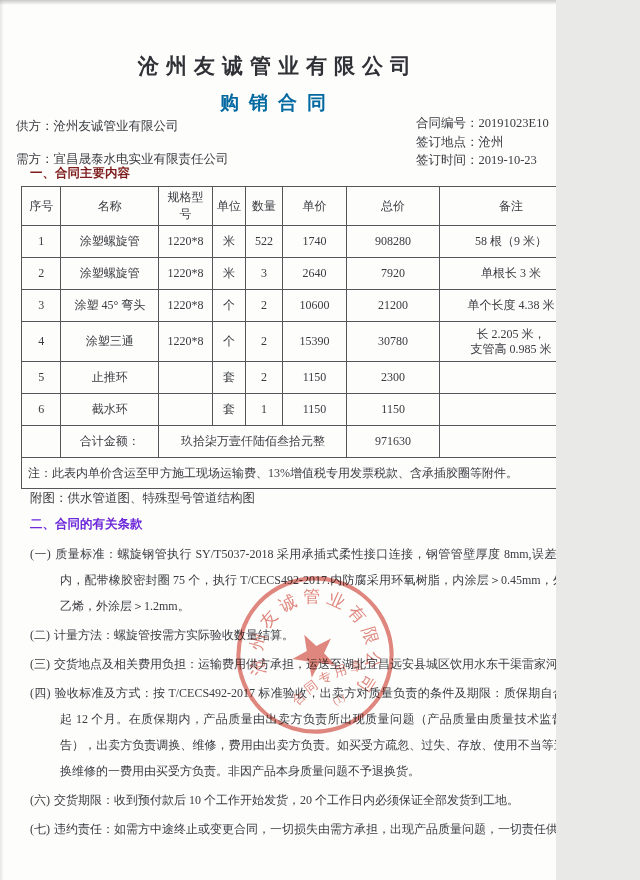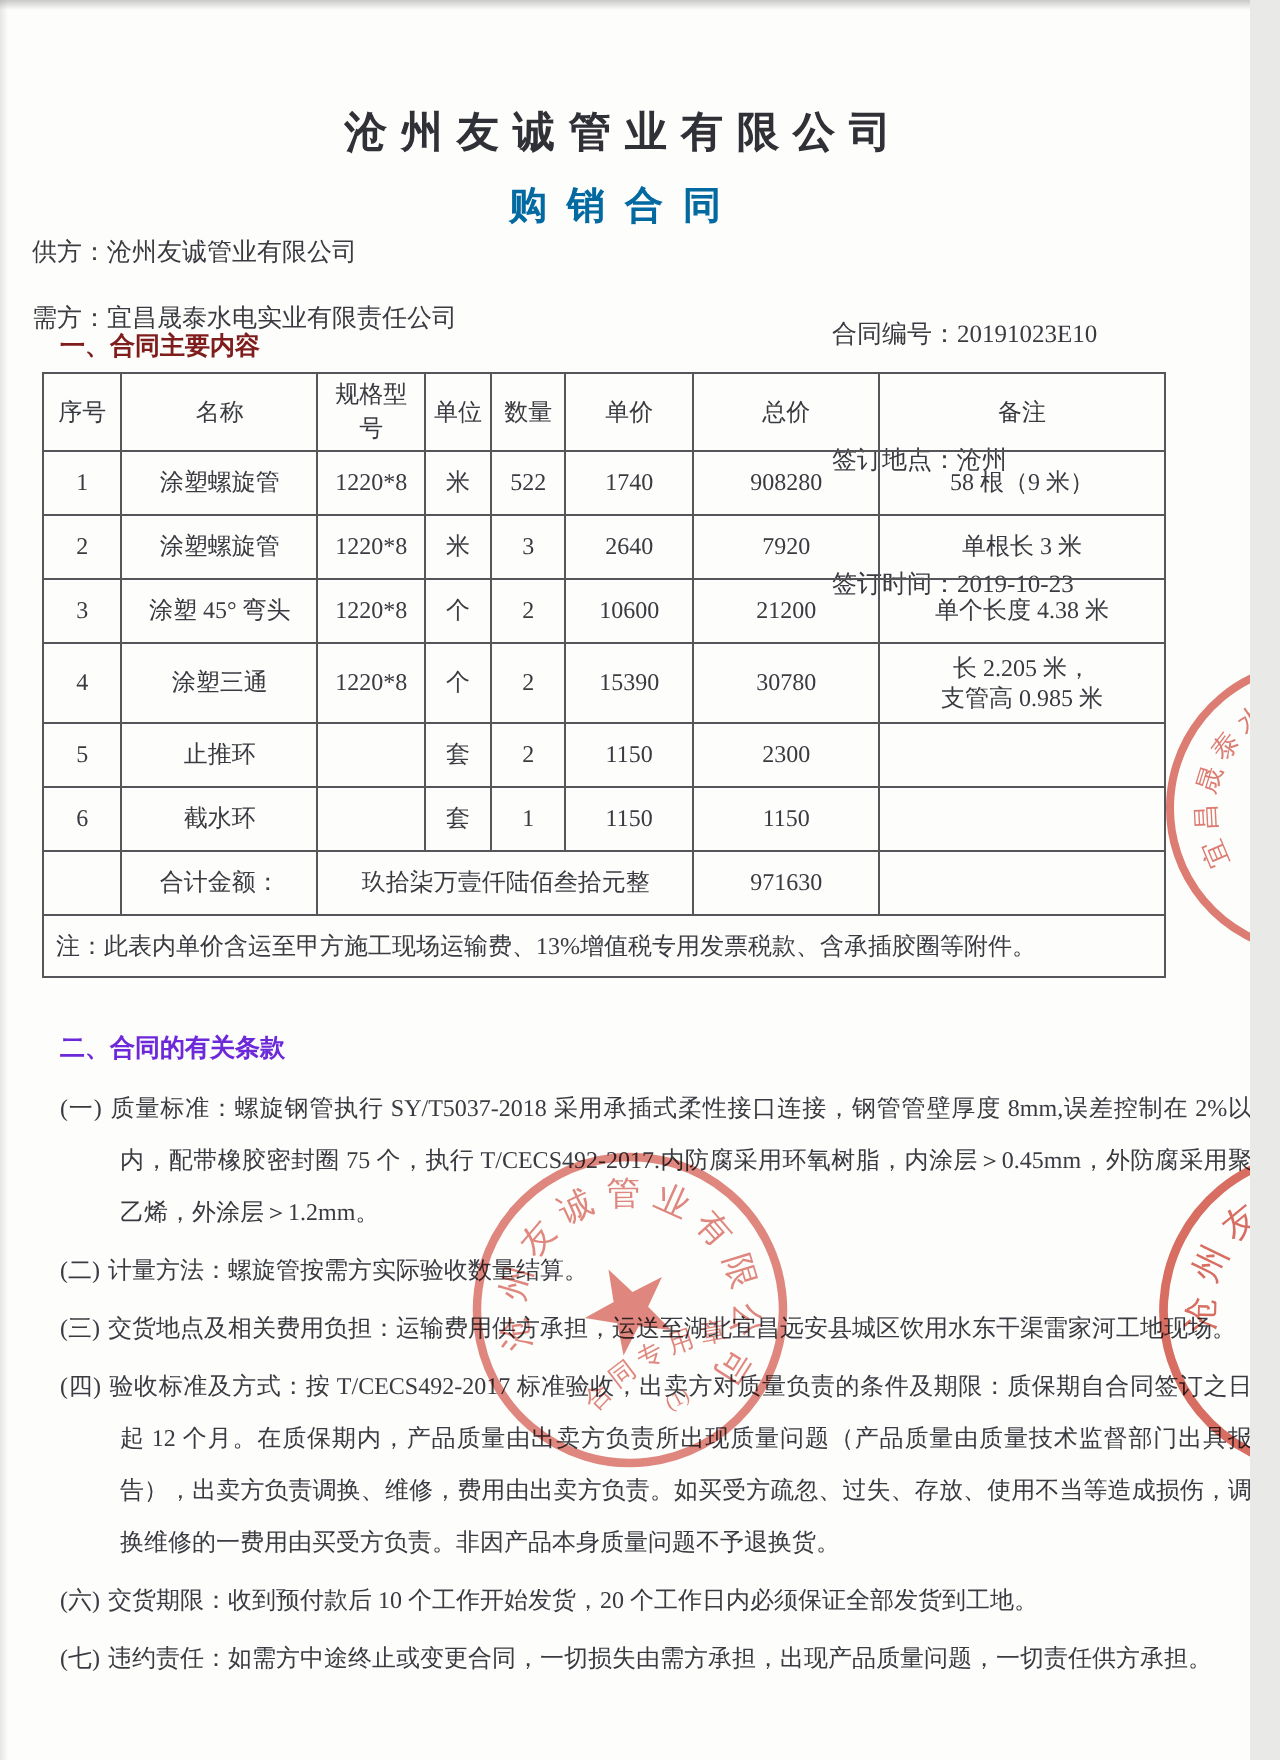--- a/index.html
+++ b/index.html
@@ -3,41 +3,41 @@
 <meta charset="utf-8">
 <style>
   html,body{margin:0;padding:0;}
   body{
     width:640px;height:880px;overflow:hidden;background:#e9e9e7;
     font-family:"Liberation Serif","DejaVu Serif",serif;
     color:#3a3b40;
     -webkit-font-smoothing:antialiased;
   }
   .page{
-    position:relative;width:625px;height:880px;background:#fdfdfc;
+    position:relative;width:556px;height:880px;background:#fdfdfc;
     overflow:hidden;
   }
   .scan-edge-top{position:absolute;left:0;top:0;width:100%;height:5px;
     background:linear-gradient(180deg,#c9c9c7,rgba(250,250,248,0));}
   .scan-edge-left{position:absolute;left:0;top:0;width:4px;height:100%;
     background:linear-gradient(90deg,rgba(160,160,158,.25),rgba(250,250,248,0));}
 
   .company-title{
     position:absolute;top:52px;left:0;width:100%;text-align:center;
     font-size:21px;font-weight:bold;letter-spacing:7px;color:#303136;
   }
   .doc-title{
     position:absolute;top:90px;left:0;width:100%;text-align:center;
     font-size:19px;font-weight:bold;letter-spacing:10px;color:#0369a1;
   }
 
   .meta-left{position:absolute;left:16px;top:118px;font-size:12.5px;line-height:16px;}
   .meta-left .buyer{margin-top:17px;}
   .meta-right{position:absolute;left:416px;top:114px;font-size:12.5px;line-height:18.5px;}
-  .meta-right div{white-space:nowrap;margin-top:44px;}
+  .meta-right div{white-space:nowrap;}
 
   .sec1-heading{position:absolute;left:30px;top:165px;font-size:12.5px;font-weight:bold;color:#7f1d1d;}
 
   table.items{
     position:absolute;left:21px;top:186px;width:562px;
     border-collapse:collapse;table-layout:fixed;
     font-size:12px;color:#3a3b40;
   }
   table.items th,table.items td{
     border:1px solid #55555a;text-align:center;vertical-align:middle;
@@ -182,20 +182,21 @@
         <td colspan="4">玖拾柒万壹仟陆佰叁拾元整</td>
         <td>971630</td>
         <td></td>
       </tr>
       <tr class="note-row">
         <td colspan="8">注：此表内单价含运至甲方施工现场运输费、13%增值税专用发票税款、含承插胶圈等附件。</td>
       </tr>
     </tbody>
   </table>
 
+  <div class="attachment-line">附图：供水管道图、特殊型号管道结构图</div>
   <div class="sec2-heading">二、合同的有关条款</div>
 
   <div class="clauses">
       <div class="clause"><span class="marker">(一)</span><span>质量标准：螺旋钢管执行 SY/T5037-2018 采用承插式柔性接口连接，钢管管壁厚度 8mm,误差控制在 2%以内，配带橡胶密封圈 75 个，执行 T/CECS492-2017.内防腐采用环氧树脂，内涂层＞0.45mm，外防腐采用聚乙烯，外涂层＞1.2mm。</span></div>
       <div class="clause"><span class="marker">(二)</span><span>计量方法：螺旋管按需方实际验收数量结算。</span></div>
       <div class="clause"><span class="marker">(三)</span><span>交货地点及相关费用负担：运输费用供方承担，运送至湖北宜昌远安县城区饮用水东干渠雷家河工地现场。</span></div>
       <div class="clause"><span class="marker">(四)</span><span>验收标准及方式：按 T/CECS492-2017 标准验收，出卖方对质量负责的条件及期限：质保期自合同签订之日起 12 个月。在质保期内，产品质量由出卖方负责所出现质量问题（产品质量由质量技术监督部门出具报告），出卖方负责调换、维修，费用由出卖方负责。如买受方疏忽、过失、存放、使用不当等造成损伤，调换维修的一费用由买受方负责。非因产品本身质量问题不予退换货。</span></div>
       <div class="clause"><span class="marker">(六)</span><span>交货期限：收到预付款后 10 个工作开始发货，20 个工作日内必须保证全部发货到工地。</span></div>
       <div class="clause"><span class="marker">(七)</span><span>违约责任：如需方中途终止或变更合同，一切损失由需方承担，出现产品质量问题，一切责任供方承担。</span></div>
     </div>

